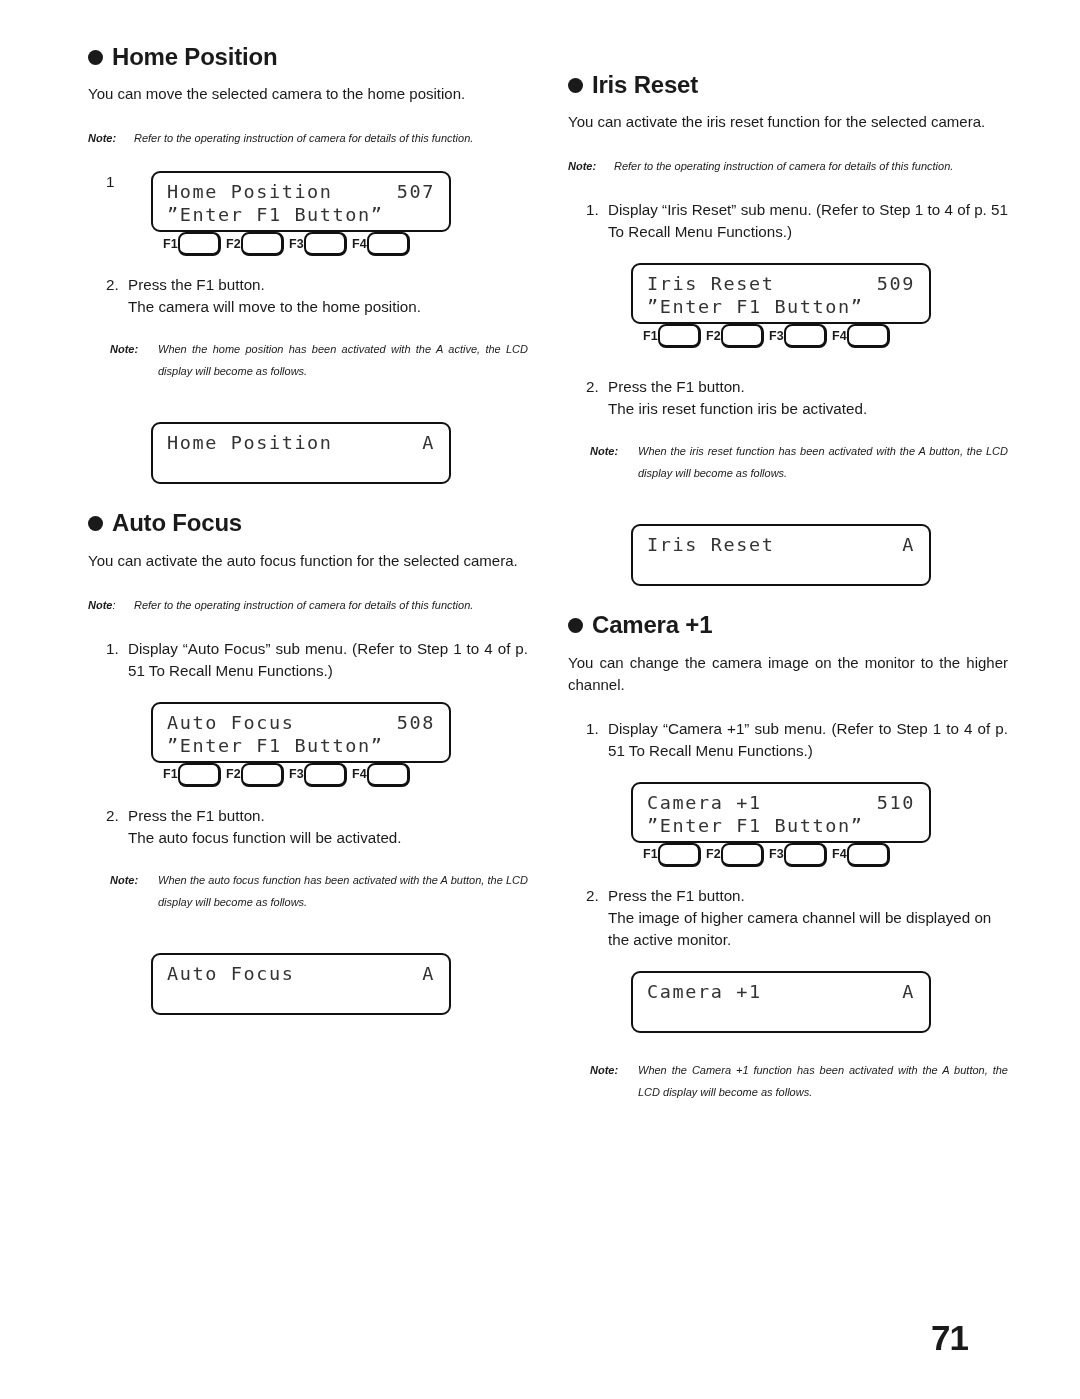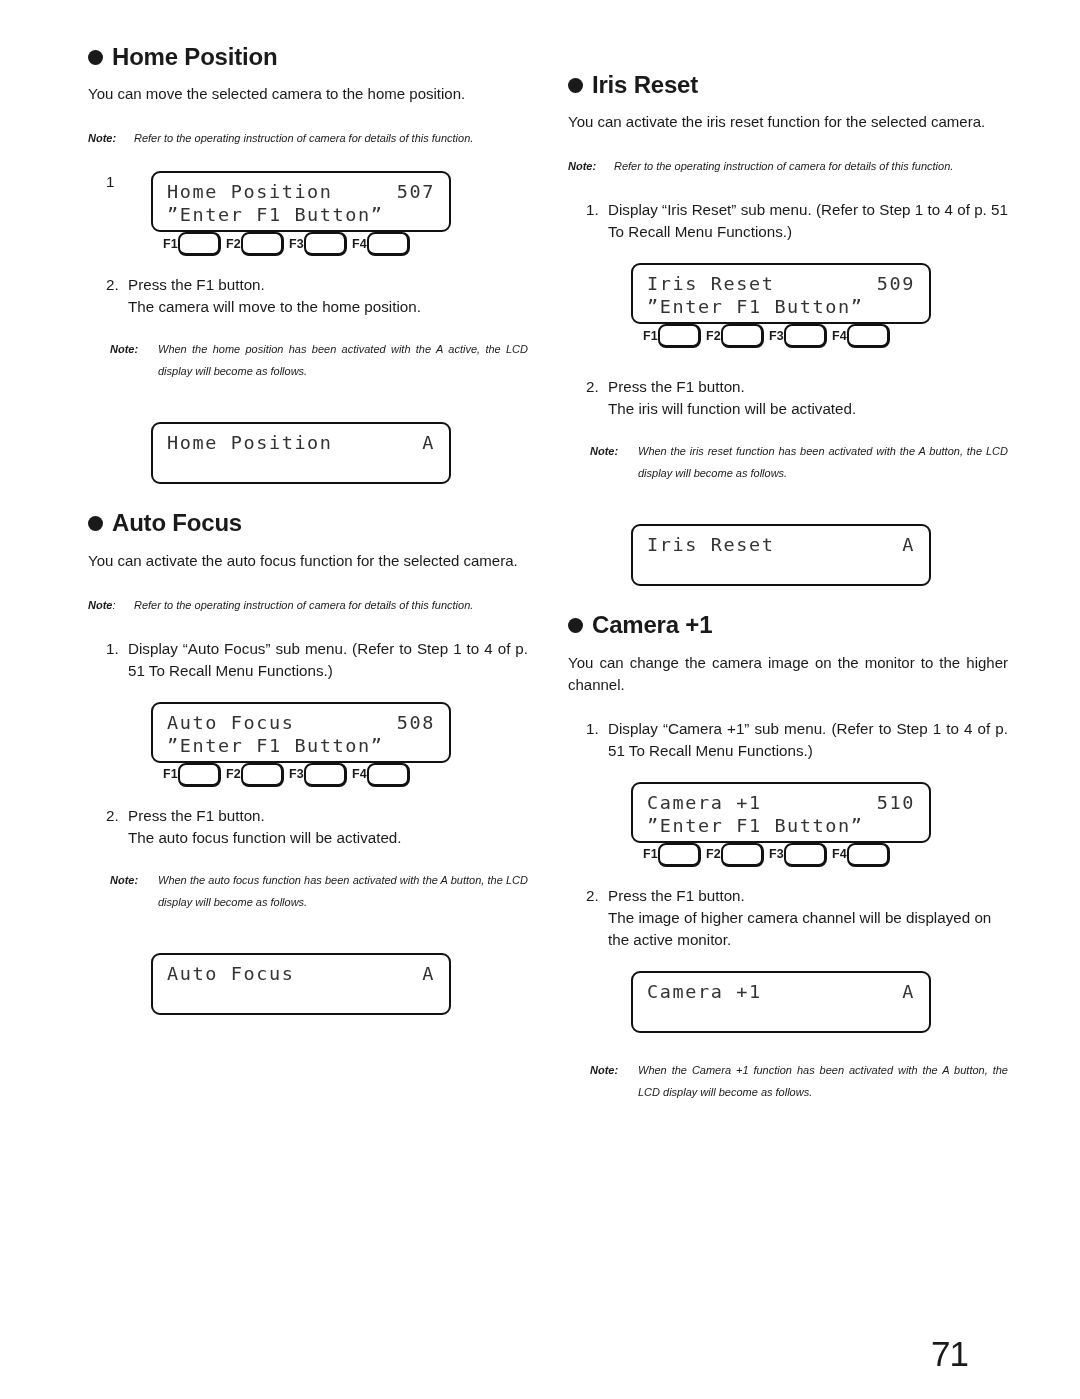--- a/index.html
+++ b/index.html
@@ -160,23 +160,23 @@
     border-right-width: 3px;
     border-bottom-width: 3px;
     border-radius: 8px;
     background: #ffffff;
   }
 
   
   .page-number {
     position: absolute;
     right: 76px;
-    bottom: 28px;
+    bottom: 44px;
     font-size: 35px;
-    font-weight: normal;
+    font-weight: bold;
     letter-spacing: -1px;
     line-height: 1;
     text-align: center;
   }
 
   .spacer-12 { height: 12px; }
   .spacer-18 { height: 18px; }
   .spacer-22 { height: 22px; }
   .spacer-26 { height: 26px; }
 </style>
@@ -376,21 +376,21 @@
             <span class="fkey-button"></span>
           </div>
         </div>
       </div>
 
       <div class="spacer-22"></div>
 
       <div class="step-plain">
         <span class="step-num">2.</span>
         <span>Press the F1 button.</span><br>
-        <span>The iris will function will be activated.</span>
+        <span>The iris reset function iris be activated.</span>
       </div>
 
       <div class="note indent-left">
         <span class="note-label">Note:</span>
         <span>When the iris reset function has been activated with the A button, the LCD display will become as follows.</span>
       </div>
 
       <div class="spacer-18"></div>
 
       <div class="lcd one-line">

